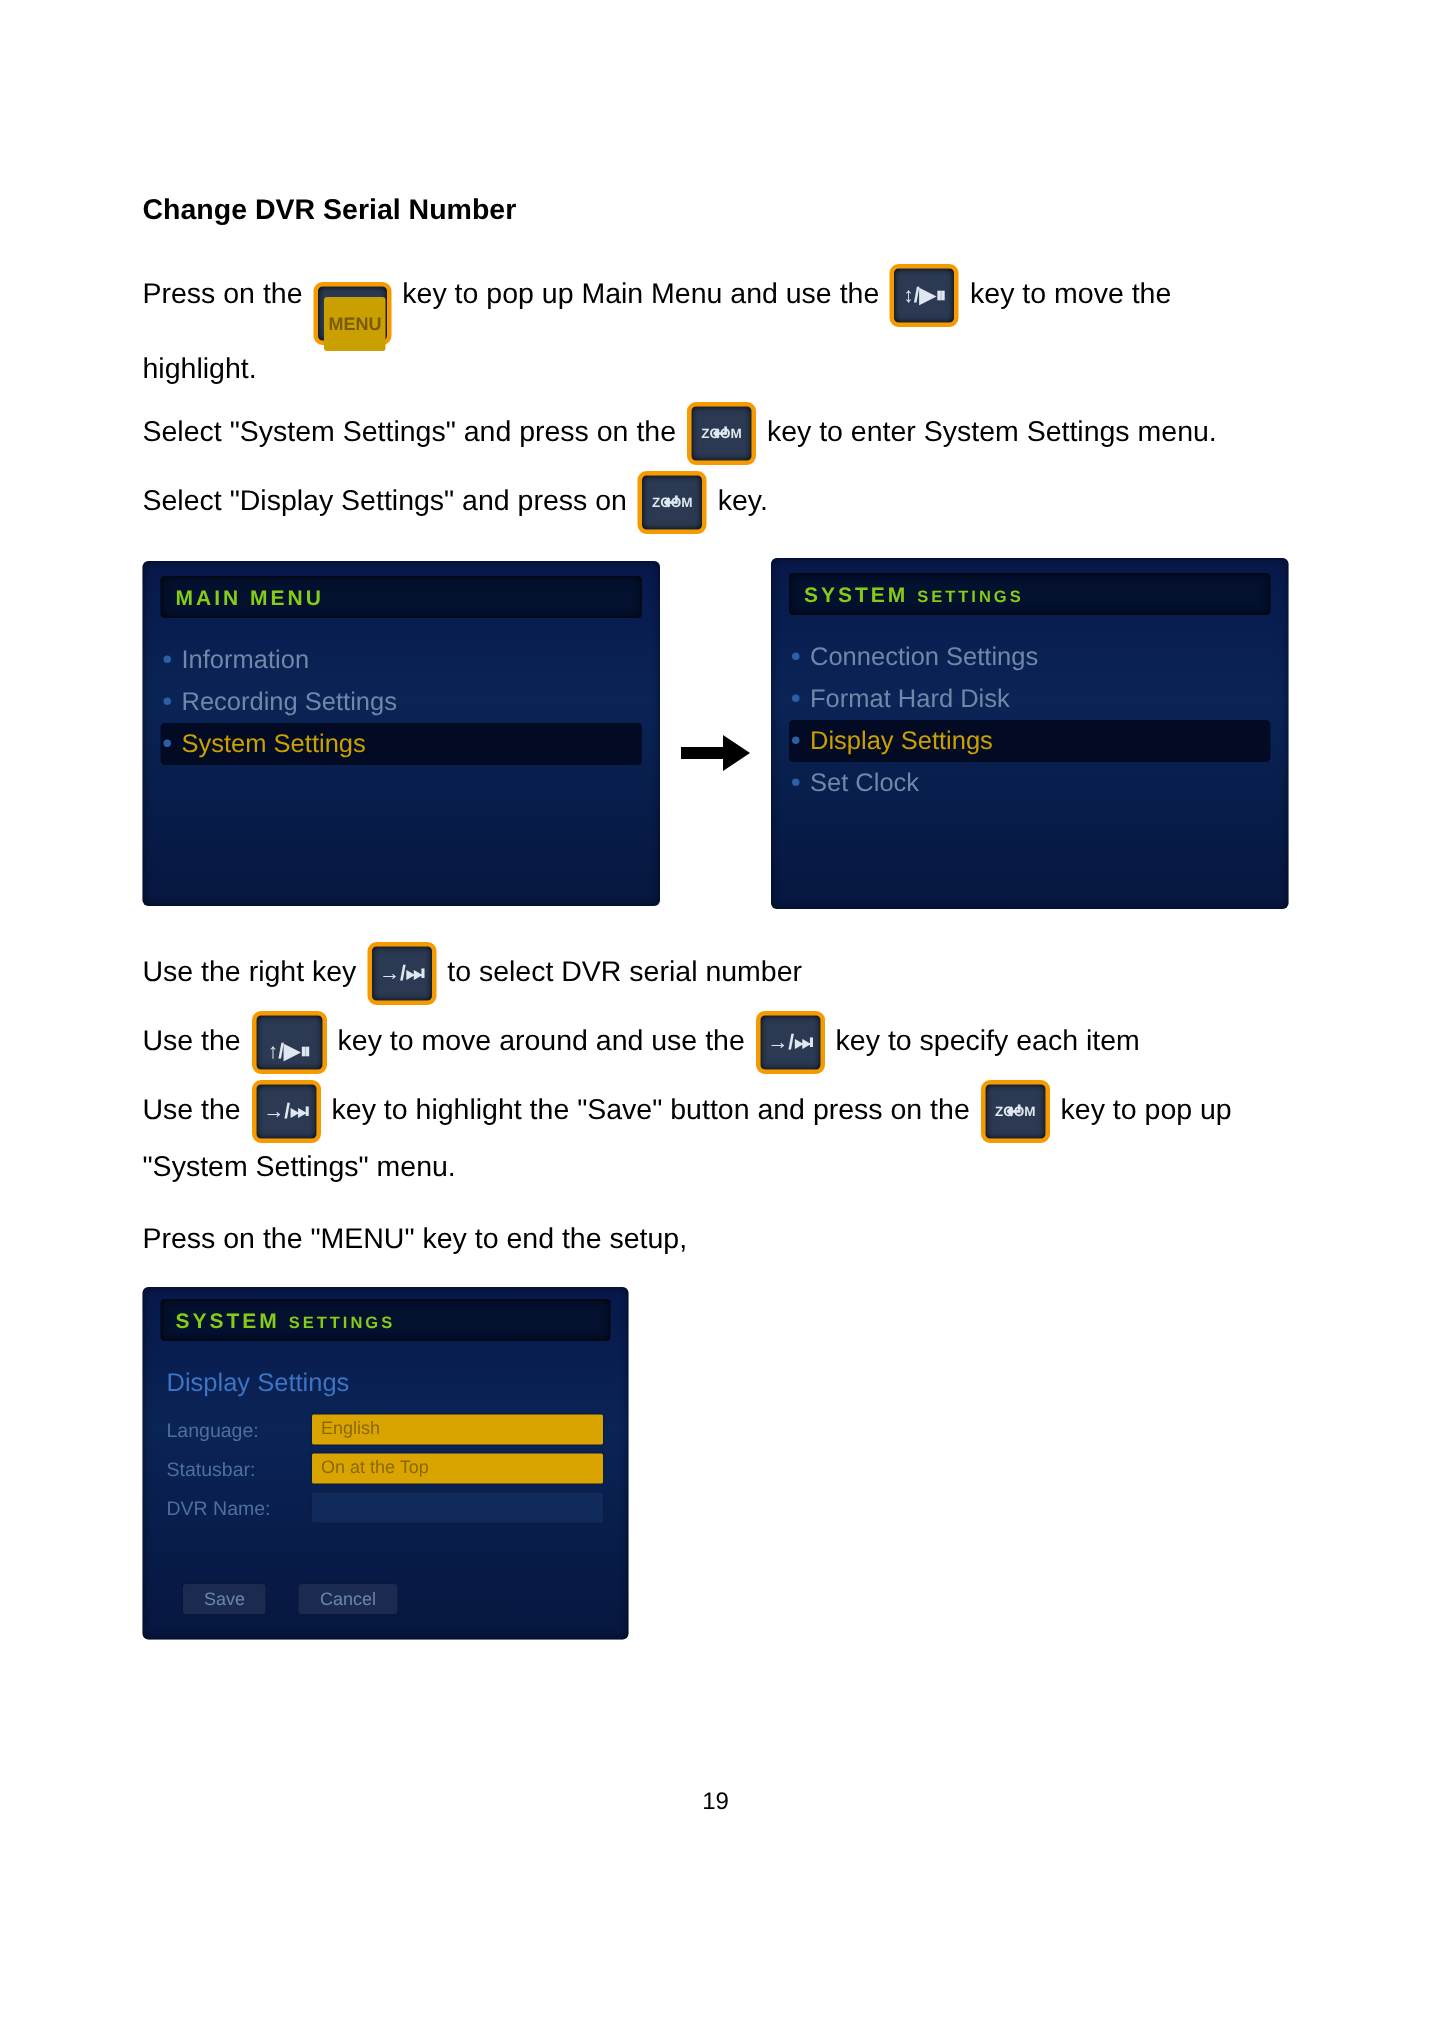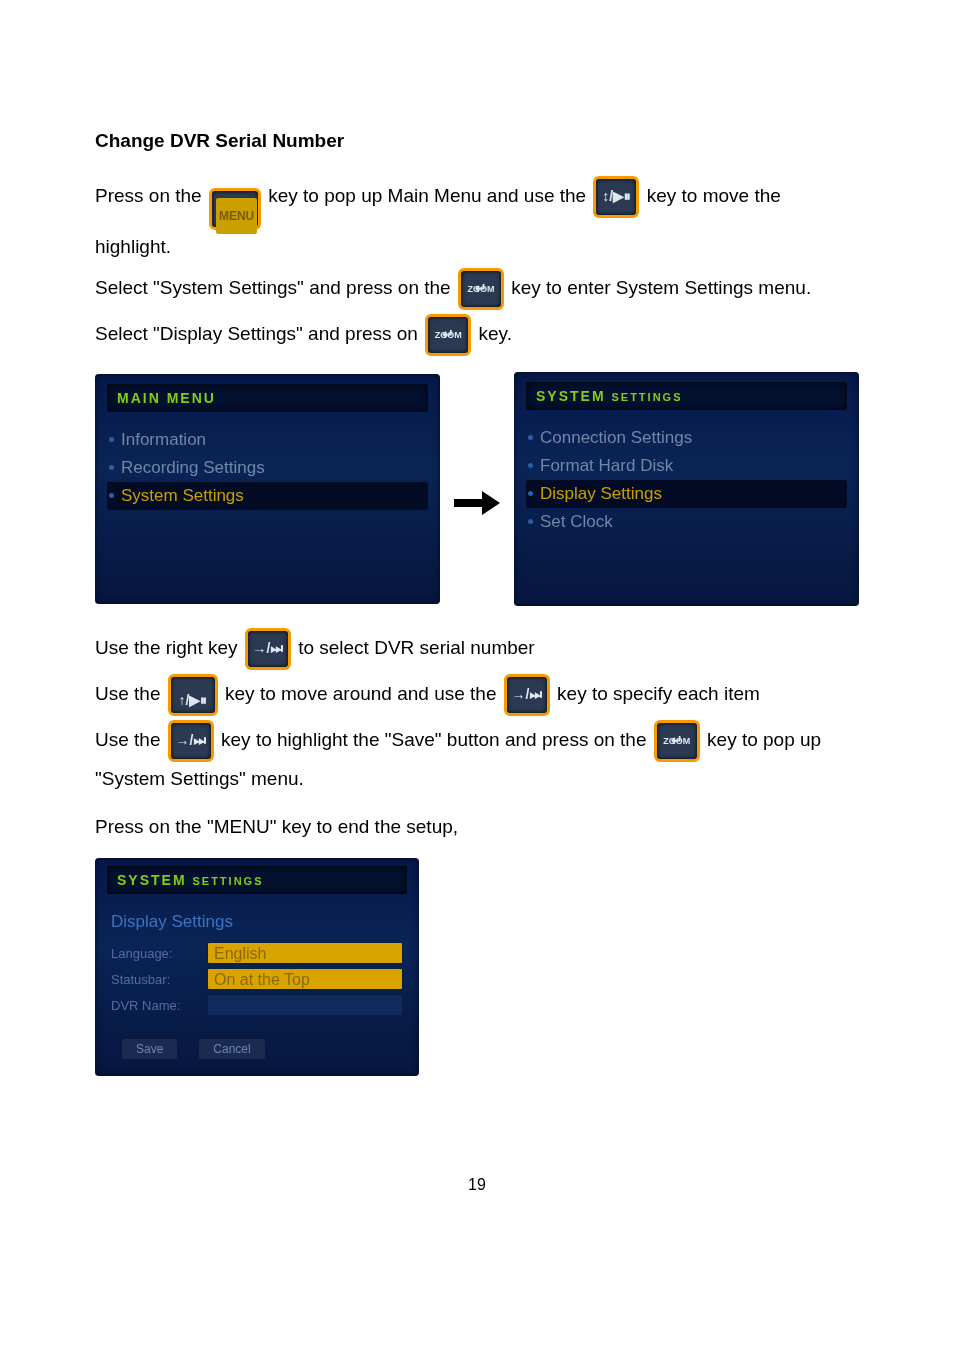--- a/index.html
+++ b/index.html
@@ -129,31 +129,31 @@
     width: 96px;
     color: #4d6fa0;
   }
   .settings-row .field {
     flex: 1;
     background: #102a5c;
     color: #5b7bac;
     padding: 2px 6px;
     border-radius: 2px;
     border: 1px solid #0a1d44;
-    font-size: 16px;
+    font-size: 12px;
     height: 16px;
   }
   .settings-row .field.hi {
     background: #d9a400;
     color: #8a6a00;
   }
   .btn-row {
     display: flex;
     gap: 20px;
-    margin-top: 20px;
+    margin-top: 37px;
     padding-left: 14px;
   }
   .dvr-btn {
     background: #1a2a50;
     color: #6b86ad;
     font-size: 12px;
     padding: 3px 14px;
     border-radius: 3px;
     border: 1px solid #0b1738;
   }

